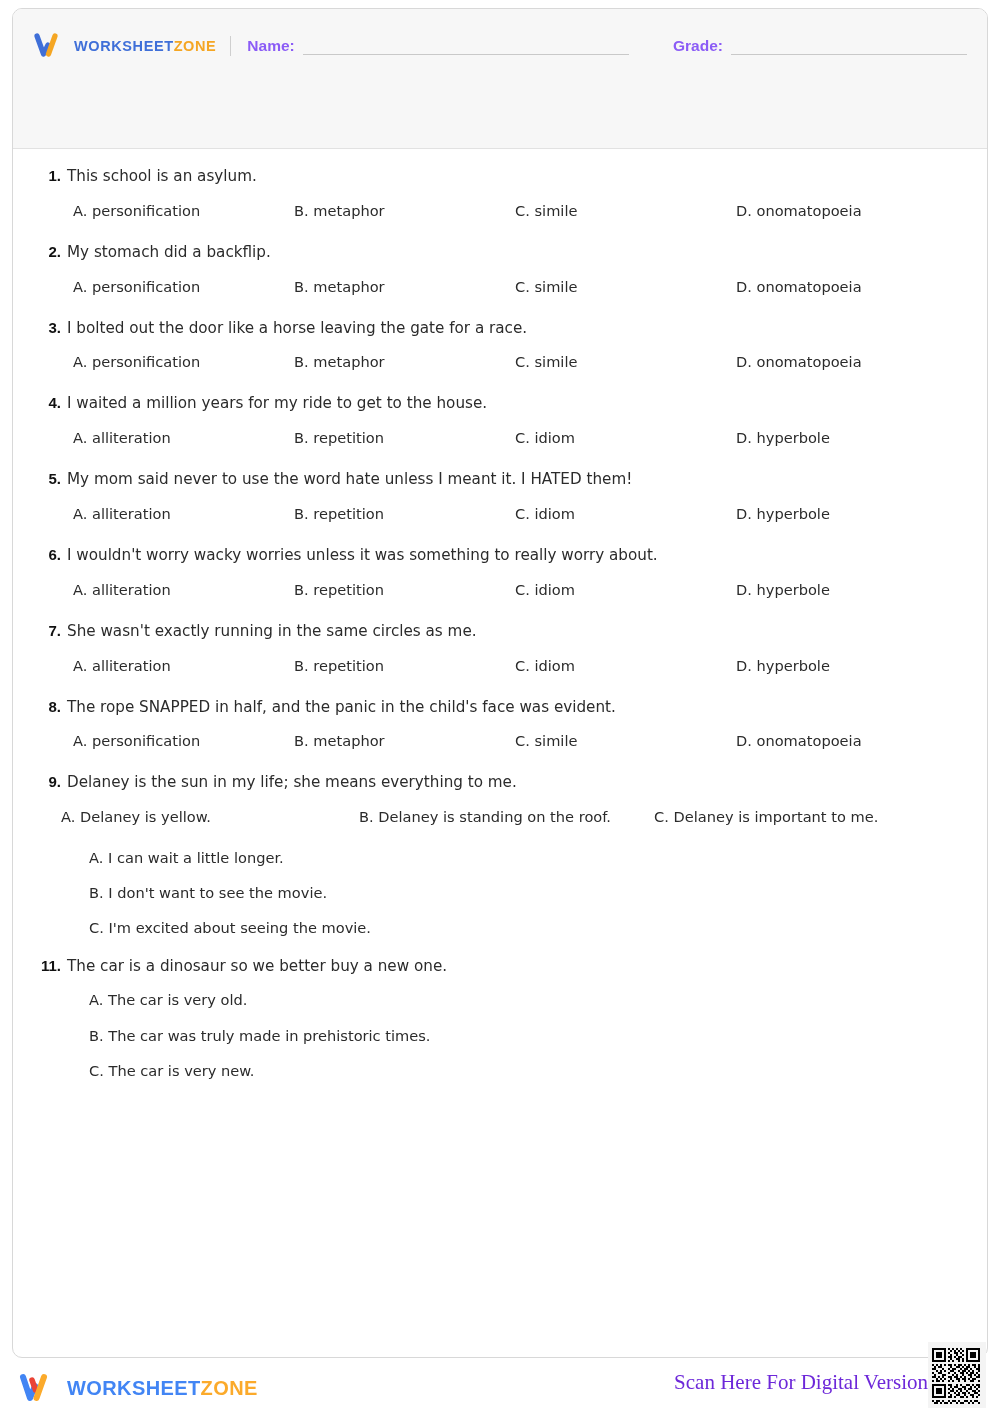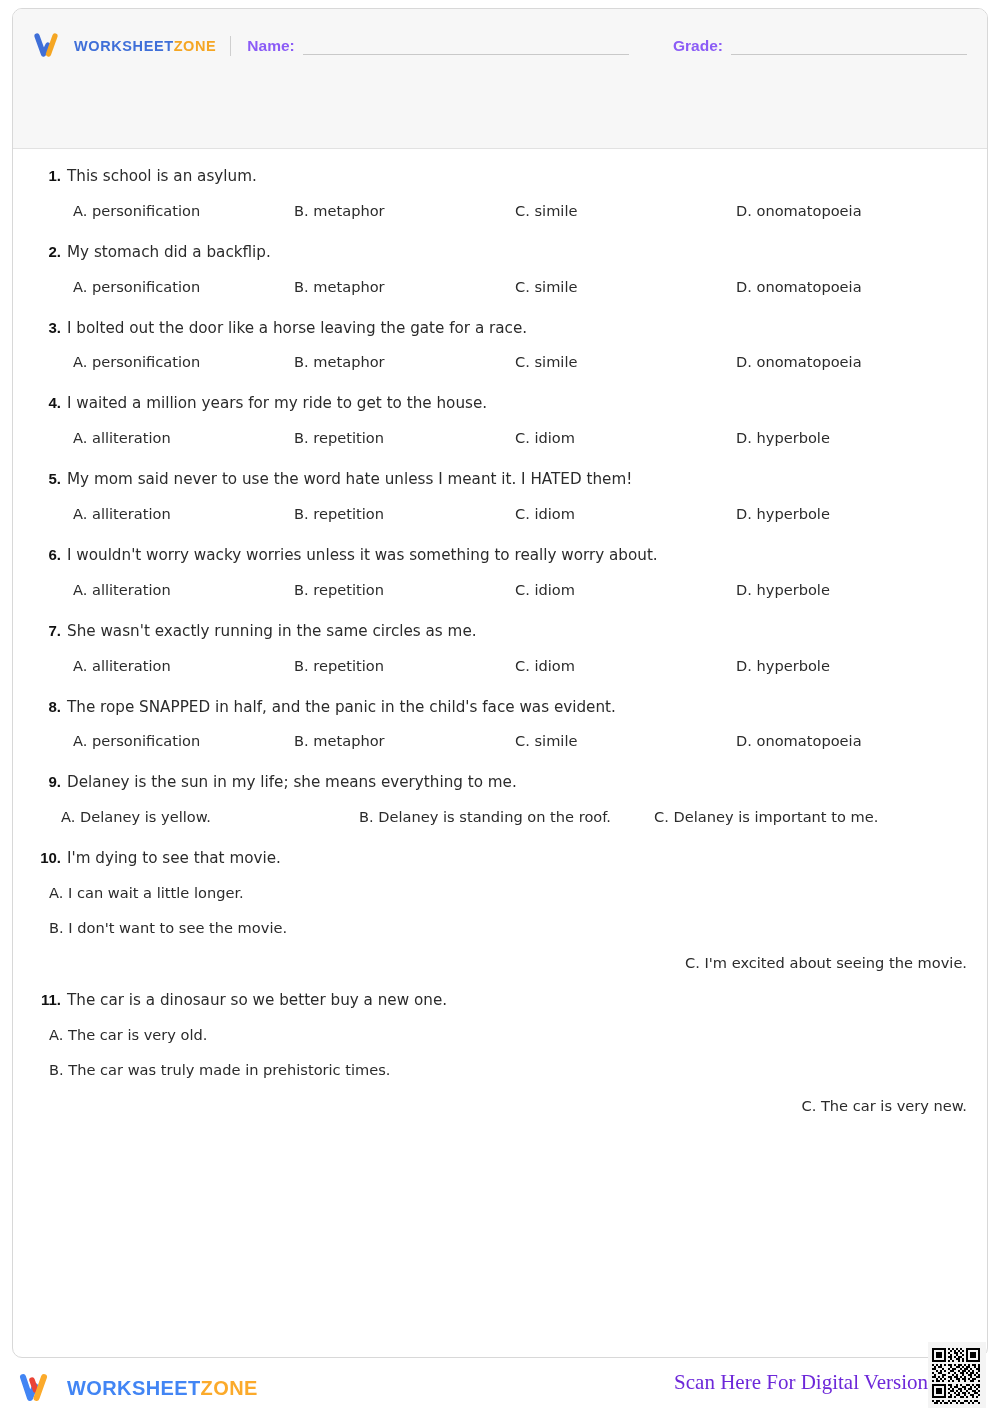--- a/index.html
+++ b/index.html
@@ -155,29 +155,29 @@
     color: #2b2b2b;
     box-sizing: border-box;
     white-space: nowrap;
   }
   .opts-wide .opt:nth-child(1) { flex: 0 0 298px; }
   .opts-wide .opt:nth-child(2) { flex: 0 0 295px; }
   .opts-wide .opt:nth-child(3) { flex: 0 0 auto; }
 
   
   .opts-stack {
-    margin: 12px 0 0 16px;
+    margin: 12px 0 0 56px;
   }
   .opts-stack .opt {
     font-size: 14.6px;
     color: #2b2b2b;
     line-height: 1.45;
     margin-bottom: 14px;
   }
-  .opts-stack .opt:last-child { margin-bottom: 0; text-align: right; }
+  .opts-stack .opt:last-child { margin-bottom: 0; }
 
   .q-gap-lg { margin-bottom: 22px; }
   .q-gap-md { margin-bottom: 16px; }
 
   
   .footer {
     position: absolute;
     left: 0;
     top: 1362px;
     width: 1000px;
@@ -361,24 +361,20 @@
         <span class="q-text">Delaney is the sun in my life; she means everything to me.</span>
       </div>
       <div class="opts-wide">
         <span class="opt">A. Delaney is yellow.</span>
         <span class="opt">B. Delaney is standing on the roof.</span>
         <span class="opt">C. Delaney is important to me.</span>
       </div>
     </div>
 
     <div class="q-block q-gap-md">
-      <div class="q-head">
-        <span class="q-num">10.</span>
-        <span class="q-text">I'm dying to see that movie.</span>
-      </div>
       <div class="opts-stack">
         <div class="opt">A. I can wait a little longer.</div>
         <div class="opt">B. I don't want to see the movie.</div>
         <div class="opt">C. I'm excited about seeing the movie.</div>
       </div>
     </div>
 
     <div class="q-block">
       <div class="q-head">
         <span class="q-num">11.</span>

